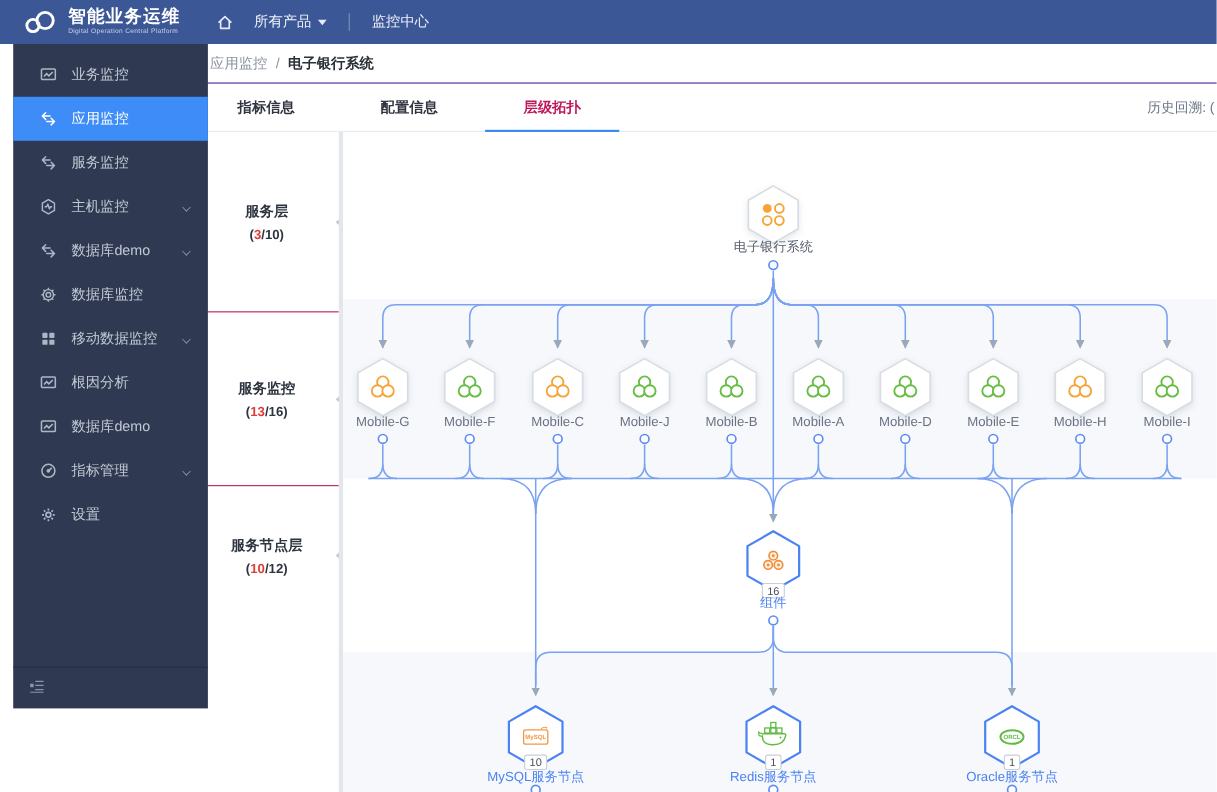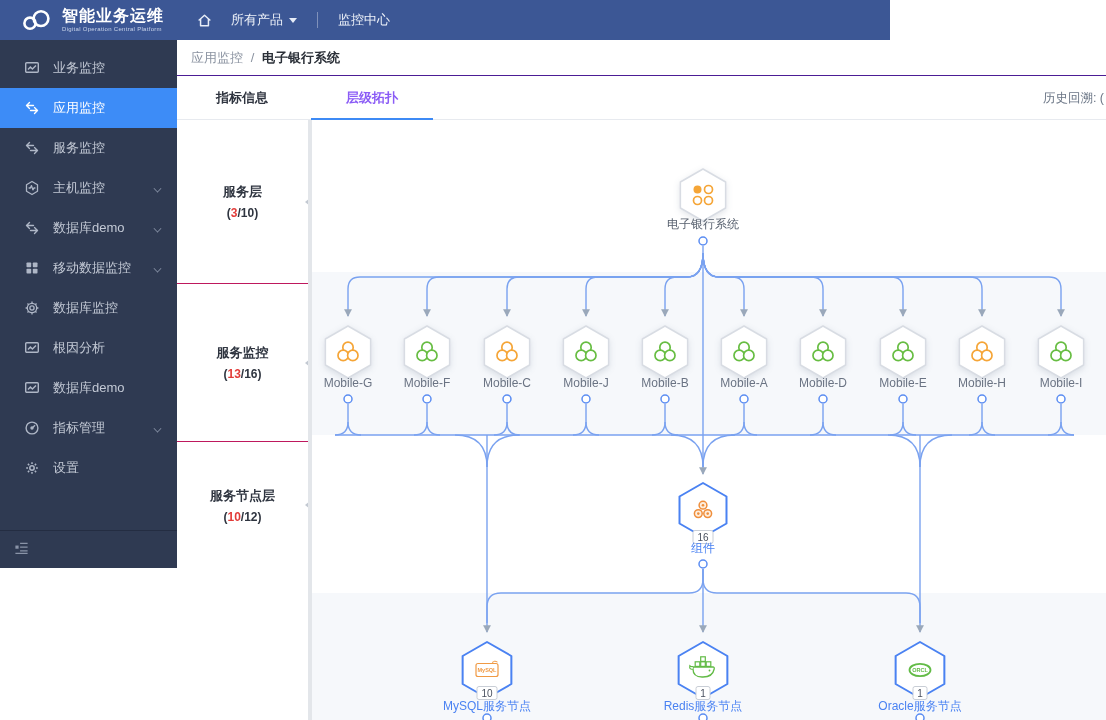--- a/index.html
+++ b/index.html
@@ -1,34 +1,34 @@
 <!DOCTYPE html>
 <html><head>
 <meta charset="utf-8">
 <style>
   * { margin:0; padding:0; box-sizing:border-box; }
   html,body { width:1106px; height:720px; overflow:hidden;
     font-family:"Liberation Sans", sans-serif; background:#fff; }
 
   
-  .navbar { position:absolute; left:0; top:0; width:890px; height:40px;
+  .navbar { position:absolute; left:0; top:0; width:1106px; height:40px;
     background:#3c5795; display:flex; align-items:center; color:#fff; z-index:30; }
   .brand { display:flex; align-items:center; padding-left:20px; }
   .brand-txt { margin-left:8px; display:flex; flex-direction:column; line-height:1; }
   .brand-title { font-size:16px; font-weight:bold; letter-spacing:1px; }
   .brand-sub { font-size:6px; color:#c9d4ea; margin-top:2px; letter-spacing:.3px; }
   .nav-home { margin-left:32px; display:flex; align-items:center; }
   .nav-item { display:flex; align-items:center; font-size:13px; color:#eef2f9; cursor:pointer; }
   .nav-prod { margin-left:18px; }
   .caret-down { width:0; height:0; border-left:4px solid transparent; border-right:4px solid transparent;
     border-top:5px solid #e6ecf7; margin-left:6px; }
   .nav-sep { width:1px; height:16px; background:rgba(255,255,255,.35); margin:0 20px; }
 
   
-  .sidebar { position:absolute; left:0; top:40px; width:177px; height:528px;
+  .sidebar { position:absolute; left:12px; top:40px; width:177px; height:604px;
     background:#2f3a52; z-index:20; }
   .side-list { padding-top:8px; }
   .side-item { height:40px; display:flex; align-items:center; padding-left:24px;
     color:#c3c9d5; font-size:13px; cursor:pointer; position:relative; }
   .side-item .s-ico { width:16px; height:16px; margin-right:13px; color:#aeb6c6; flex:none; }
   .side-item.active { background:#3d8cf7; color:#fff; }
   .side-item.active .s-ico { color:#fff; }
   .chev { position:absolute; right:16px; top:17px; width:7px; height:7px;
     border-right:1.5px solid #8a94a8; border-bottom:1.5px solid #8a94a8;
     transform:rotate(45deg) scale(.8); }
@@ -38,21 +38,21 @@
 
   
   .main { position:absolute; left:177px; top:40px; width:929px; height:680px; background:#fff; }
   .crumb-bar { height:36px; line-height:36px; padding-left:14px; font-size:13px;
     border-bottom:1px solid #4c1d95; color:#8b93a1; }
   .crumb-cur { color:#2b3038; font-weight:bold; margin-left:4px; }
   .crumb-sep { margin-left:4px; }
   .tab-bar { height:44px; border-bottom:1px solid #e7eaef; display:flex; position:relative; }
   .tab { width:130px; text-align:center; line-height:43px; font-size:13px; font-weight:bold;
     color:#303540; cursor:pointer; position:relative; }
-  .tab.active { color:#8b5cf6; }
+  .tab.active { color:#be185d; }
   .tab.active::after { content:""; position:absolute; left:4px; right:4px; bottom:-1px;
     height:2px; background:#3d8af5; }
   .history { position:absolute; right:0; top:0; height:44px; line-height:44px;
     font-size:12.5px; color:#6b7686; padding-right:2px; white-space:nowrap; }
 
   
   .content-row { position:relative; width:929px; height:600px; }
   .layer-col { position:absolute; left:0; top:0; width:131px; height:600px; background:#fff; }
   .layer-row { position:relative; display:flex; flex-direction:column;
     align-items:center; justify-content:center; }
@@ -191,32 +191,32 @@
         <span class="s-ico">
       <svg width="16" height="16">
             <use href="#sym-swap"></use>
           </svg></span>
     <span>数据库demo</span>
     <span class="chev"></span>
       </div>
       <div class="side-item">
         <span class="s-ico">
       <svg width="16" height="16">
+            <use href="#sym-gearsm"></use>
+          </svg></span>
+    <span>数据库监控</span>
+    </div>
+      <div class="side-item">
+        <span class="s-ico">
+      <svg width="16" height="16">
             <use href="#sym-grid"></use>
           </svg></span>
     <span>移动数据监控</span>
     <span class="chev"></span>
       </div>
-      <div class="side-item">
-        <span class="s-ico">
-      <svg width="16" height="16">
-            <use href="#sym-gearsm"></use>
-          </svg></span>
-    <span>数据库监控</span>
-    </div>
       <div class="side-item">
         <span class="s-ico">
       <svg width="16" height="16">
             <use href="#sym-chart"></use>
           </svg></span>
     <span>根因分析</span>
     </div>
       <div class="side-item">
         <span class="s-ico">
       <svg width="16" height="16">
@@ -252,20 +252,21 @@
 
 <div class="main">
   <div class="crumb-bar">
     <span>应用监控</span>
     <span class="crumb-sep">/</span>
     <span class="crumb-cur">电子银行系统</span>
   </div>
   <div class="tab-bar">
     <div id="tabs" style="display:flex">
         <div class="tab">指标信息</div>
+        <div class="tab">配置信息</div>
         <div class="tab active">层级拓扑</div>
       </div>
     <div class="history">历史回溯: (</div>
   </div>
   <div class="content-row">
     <div class="layer-col" id="layer-col">
         <div class="layer-row" style="height: 163px;">
           <div class="layer-name">服务层</div>
     <div class="layer-count">
       <span>(</span><span class="alarm">3</span><span>/10)</span>

